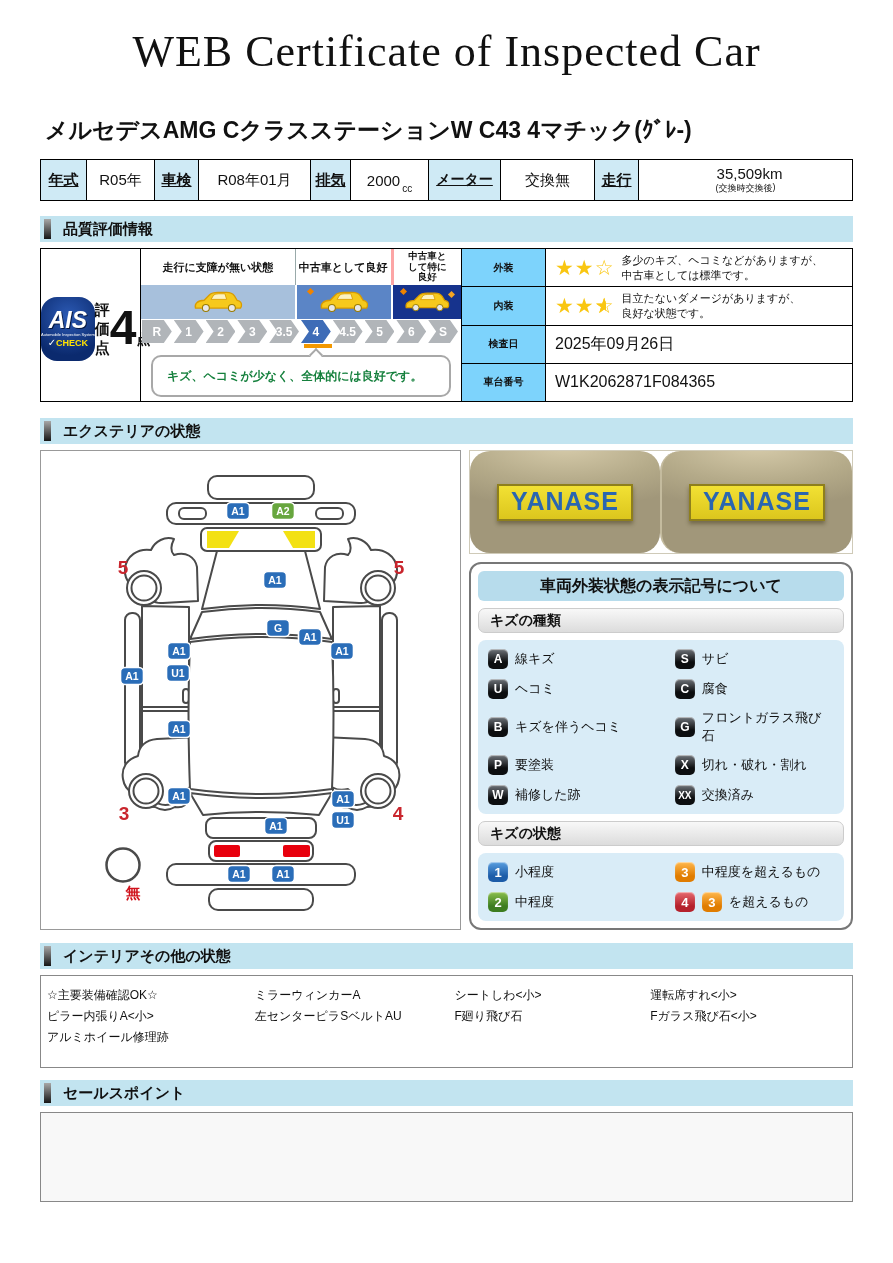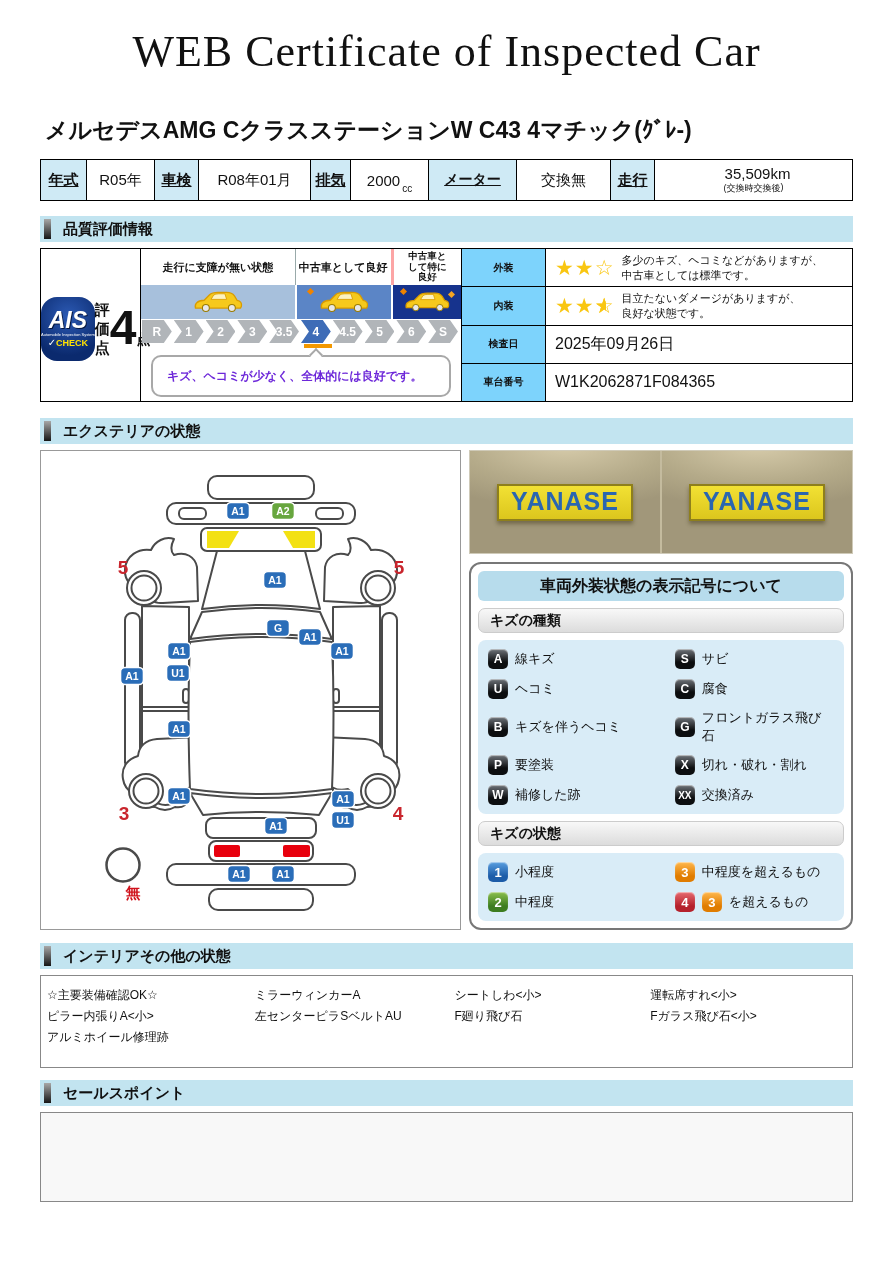--- a/index.html
+++ b/index.html
@@ -12,21 +12,21 @@
   .title { font-family:"Liberation Serif","DejaVu Serif",serif; font-weight:400;
            font-size:44px; text-align:center; margin-top:26px; letter-spacing:1px; }
   .car-name { margin:38px 0 0 5px; font-size:23px; font-weight:700; }
 
   
   .spec { display:flex; border:1px solid #000; height:42px; margin-top:13px; background:#fff; }
   .spec > div { border-right:1px solid #000; display:flex; align-items:center; justify-content:center; font-size:15px; }
   .spec > div:last-child { border-right:none; }
   .lbl { background:#cfeaf5; font-weight:700;text-decoration:underline; }
   .w-year-l{width:46px}.w-year-v{width:68px}.w-shk-l{width:44px}.w-shk-v{width:112px}
-  .w-disp-l{width:40px}.w-disp-v{width:78px}.w-met-l{width:88px;font-size:14px!important}.w-met-v{width:94px}
+  .w-disp-l{width:40px}.w-disp-v{width:78px}.w-met-l{width:72px;font-size:14px!important}.w-met-v{width:94px}
   .w-run-l{width:44px}.w-run-v{flex:1; flex-direction:column; align-items:stretch; justify-content:center; padding:2px 8px;}
   .cc-unit{ font-size:10px; align-self:flex-end; padding:12px 0 6px 2px; }
   .mile-main{ font-size:15px; padding-left:8px; }
   .mile-note{ display:flex; justify-content:space-between; font-size:9px; padding:0 2px; }
 
   
   .section-header { height:26px; background:#c2e4f0; display:flex; align-items:center;
                     font-size:15px; font-weight:700; }
   .section-header::before { content:""; width:7px; height:20px; margin:0 12px 0 4px;
                     background:linear-gradient(#a8a8a8,#151515); }
@@ -64,21 +64,21 @@
   .bz3::after { left:auto; right:10%; top:7px; background:#f5a623; }
   .chev-row { display:flex; height:23px; margin-top:1px; padding:0 1px; }
   .chev { flex:1; margin-right:2px; background:#b1b5b9; color:#fff; font-weight:700; font-size:12px;
           display:flex; align-items:center; justify-content:center;
           clip-path:polygon(0 0, calc(100% - 8px) 0, 100% 50%, calc(100% - 8px) 100%, 0 100%, 8px 50%); }
   .chev:first-child { clip-path:polygon(0 0, calc(100% - 8px) 0, 100% 50%, calc(100% - 8px) 100%, 0 100%); }
   .chev.selected { background:#3e6cb7; }
   .sel-marker { position:absolute; top:95px; height:4px; width:calc(10% - 4px); background:#f39800; left:52%; }
   .callout { position:absolute; left:10px; right:10px; top:106px; height:42px; background:#fff;
              border:2px solid #a8a8a8; border-radius:10px; display:flex; align-items:center;
-             padding:17px 14px; font-size:12px; font-weight:700; color:#6d28d9; }
+             padding:17px 14px; font-size:12px; font-weight:700; color:#15803d; }
   .caret { position:absolute; top:101px; left:56%; width:10px; height:10px; background:#fff;
            border-left:2px solid #a8a8a8; border-top:2px solid #a8a8a8; transform:rotate(45deg); z-index:2; }
 
   .right-cell { width:390px; display:flex; flex-direction:column; }
   .rrow { flex:1; display:flex; border-bottom:1px solid #000; min-height:0; }
   .rrow:last-child { border-bottom:none; }
   .rlabel { width:84px; background:#7dd3fc; border-right:1px solid #000; display:flex;
             align-items:center; justify-content:center; font-weight:700; font-size:10px; }
   .rvalue { flex:1; display:flex; align-items:center; padding:0 9px; font-size:16px; }
   .stars { font-size:21px; color:#f9c611; letter-spacing:1px; margin-right:7px; white-space:nowrap; }
@@ -86,21 +86,21 @@
   .star-half .fill { position:absolute; left:0; top:0; width:55%; overflow:hidden; }
   .star-text { font-size:11px; line-height:1.35; font-weight:500; }
 
   
   .ext-body { display:flex; gap:8px; height:480px; }
   .diagram-box { width:421px; height:480px; border:1px solid #999; background:#fff; }
   .diagram-box svg { display:block; font-family:"Liberation Sans","DejaVu Sans",sans-serif; }
   .ext-right { flex:1; display:flex; flex-direction:column; }
   .photo { height:140px; display:flex; border:1px solid #cfcab8; }
   .photo-half { flex:1; position:relative; display:flex; align-items:center; justify-content:center;
-      background:radial-gradient(ellipse 90% 60% at 50% -5%, #d6cbaa, #b4aa89 60%, #a1977a 100%); }
+      background:radial-gradient(ellipse 90% 60% at 50% -5%, #d6cbaa, #b4aa89 60%, #a1977a 100%);border-radius:20px; }
   .photo-half + .photo-half { border-left:2px solid #c4bb9e; }
   .sign { background:linear-gradient(#f2e134,#dcc61d); color:#2a66b0; font-weight:900; font-size:25px;
           letter-spacing:1px; padding:1px 12px 3px; border:2px solid #8e7f1c; box-shadow:0 3px 4px rgba(60,50,20,.45); }
 
   .legend { margin-top:8px; flex:1; border:2px solid #777; border-radius:12px; background:#fff; padding:7px; }
   .legend-title { background:#b7dcec; border-radius:6px; height:30px; display:flex; align-items:center;
                   justify-content:center; font-weight:700; font-size:16px; }
   .sub-bar { margin-top:7px; background:linear-gradient(#f8f8f8,#dcdcdc); border:1px solid #ccc;
              border-radius:7px; height:25px; display:flex; align-items:center; padding-left:11px;
              font-weight:700; font-size:14px; }

